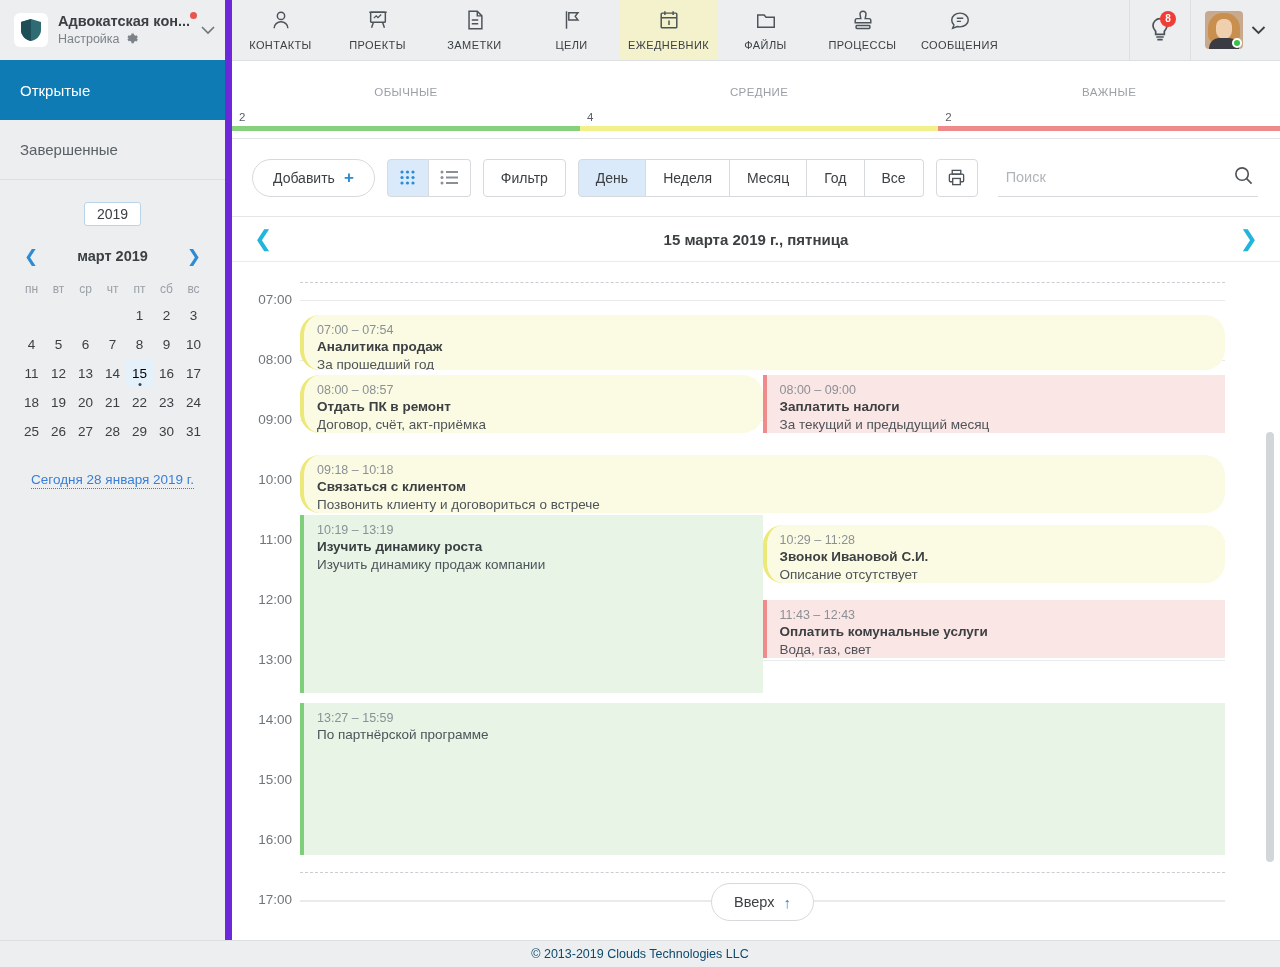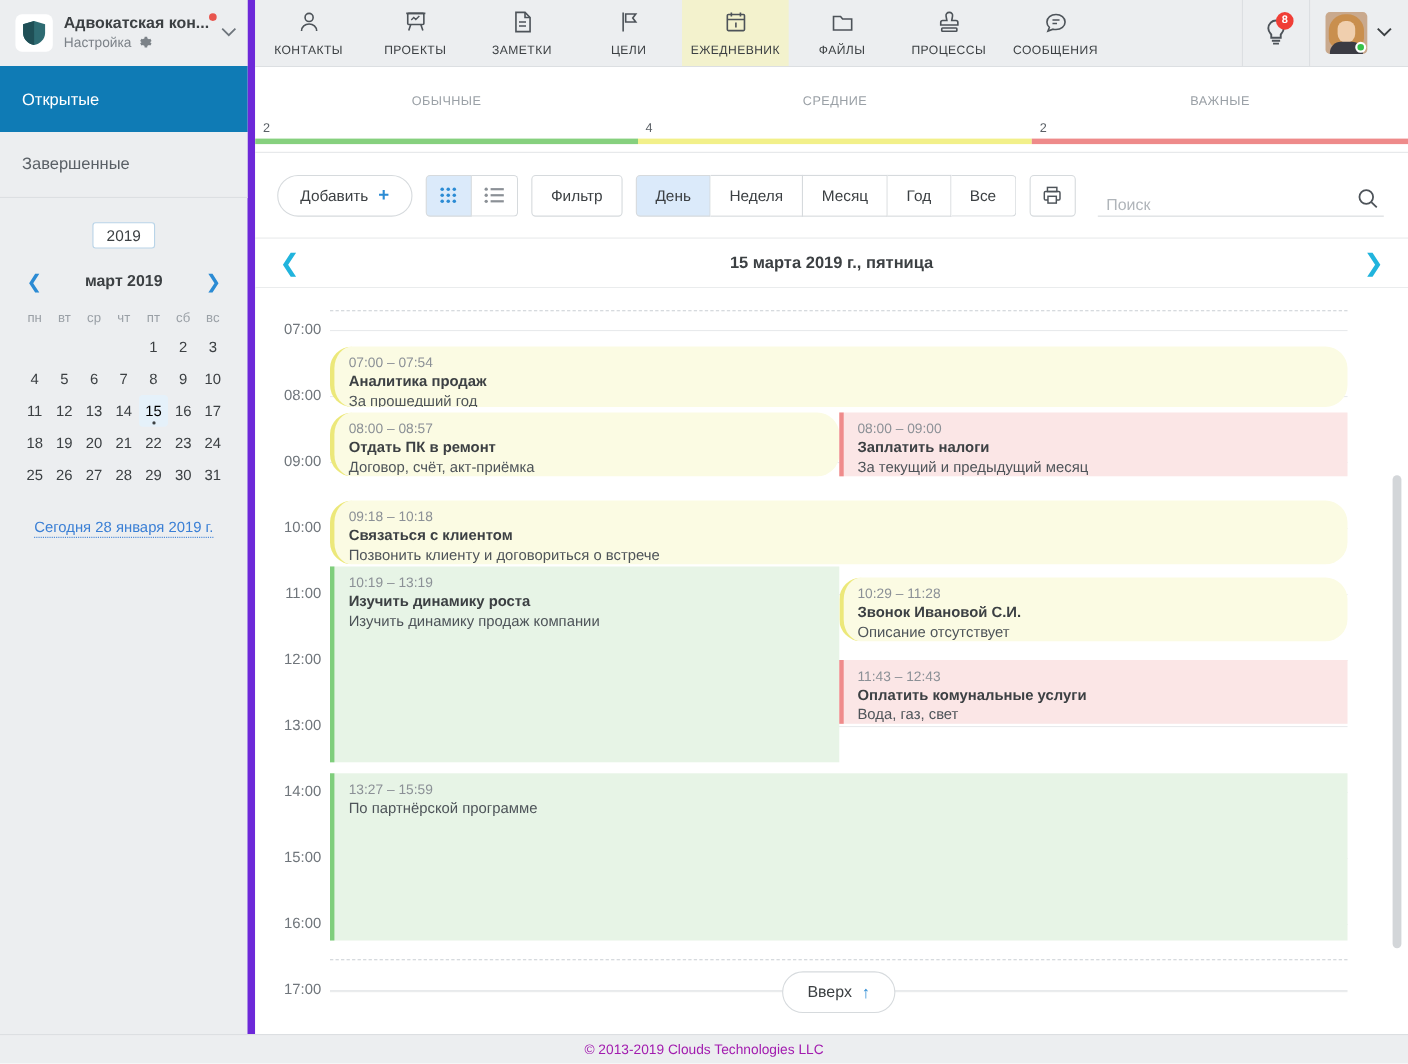--- a/index.html
+++ b/index.html
@@ -173,21 +173,21 @@
     border-radius: 19px; padding: 0 20px; gap: 9px; height: 38px;
   }
   .btn-add .plus { color: #2b8bd4; font-size: 17px; font-weight: bold; }
   .seg { display: flex; justify-content: space-between; }
   .seg .btn { border-radius: 0; border-left-width: 0; }
   .seg .btn:first-child { border-radius: 4px 0 0 4px; border-left-width: 1px; }
   .seg .btn:last-child { border-radius: 0 4px 4px 0; }
   .seg .btn.on { background: #dbeafa; }
   .icon-btn { width: 42px; padding: 0; }
   .search-wrap {
-    flex: 1 1 auto; display: flex; align-items: flex-end;
+    flex: 1 1 auto; display: flex; align-items: center;
     border-bottom: 1px solid #d6dadd; height: 38px; margin-left: 8px;
     padding: 0 4px 0 6px;
   }
   .search-wrap input {
     flex: 1 1 auto; border: none; outline: none; font-size: 14.5px;
     color: #3c4043; background: transparent;
     font-family: "Liberation Sans", sans-serif;
   }
   .search-wrap input::placeholder { color: #b0b5ba; }
 
@@ -249,21 +249,21 @@
   .vscroll {
     position: absolute; right: 6px; top: 170px; width: 8px; height: 430px;
     background: #d3d6d9; border-radius: 4px;
   }
 
   
   .footer {
     position: absolute; left: 0; right: 0; bottom: 0; height: 27px;
     background: #eceef0; border-top: 1px solid #dcdfe2;
     display: flex; align-items: center; justify-content: center;
-    font-size: 12.5px; color: #a21caf;
+    font-size: 12.5px; color: #0c4a6e;
   }
 </style>
 </head>
 <body>
 
 <div class="app">
 
   <div class="sidebar">
 
     <div class="org-box">

